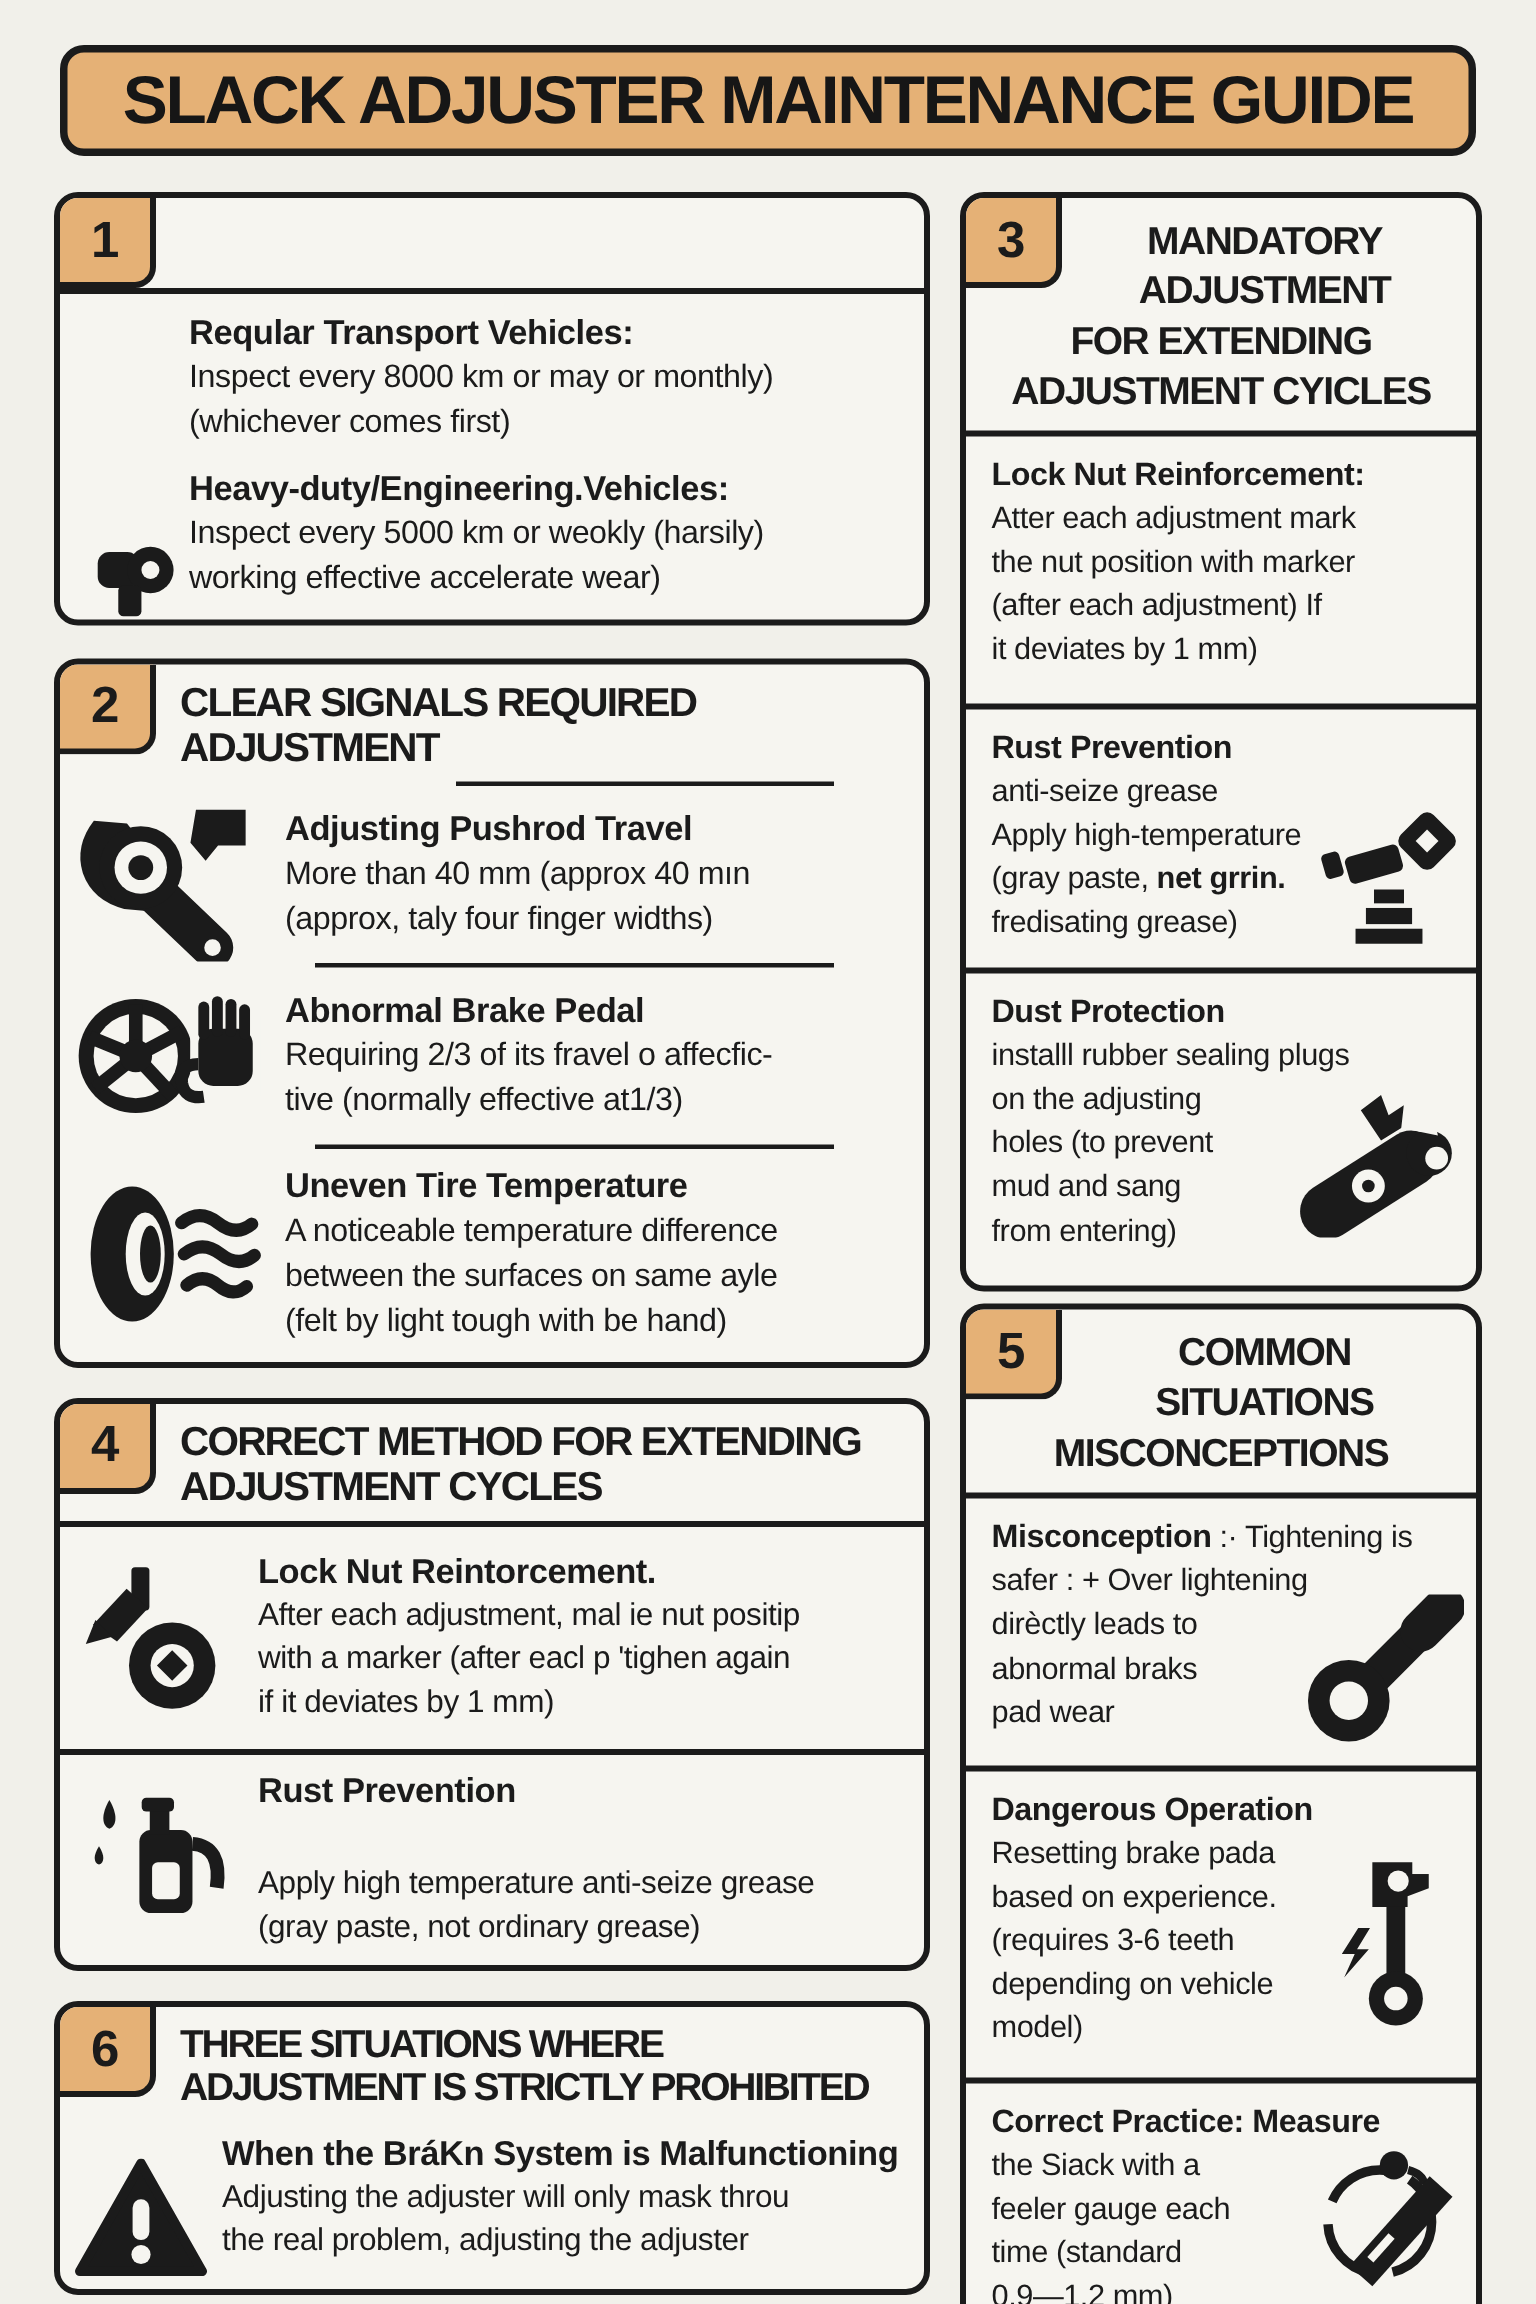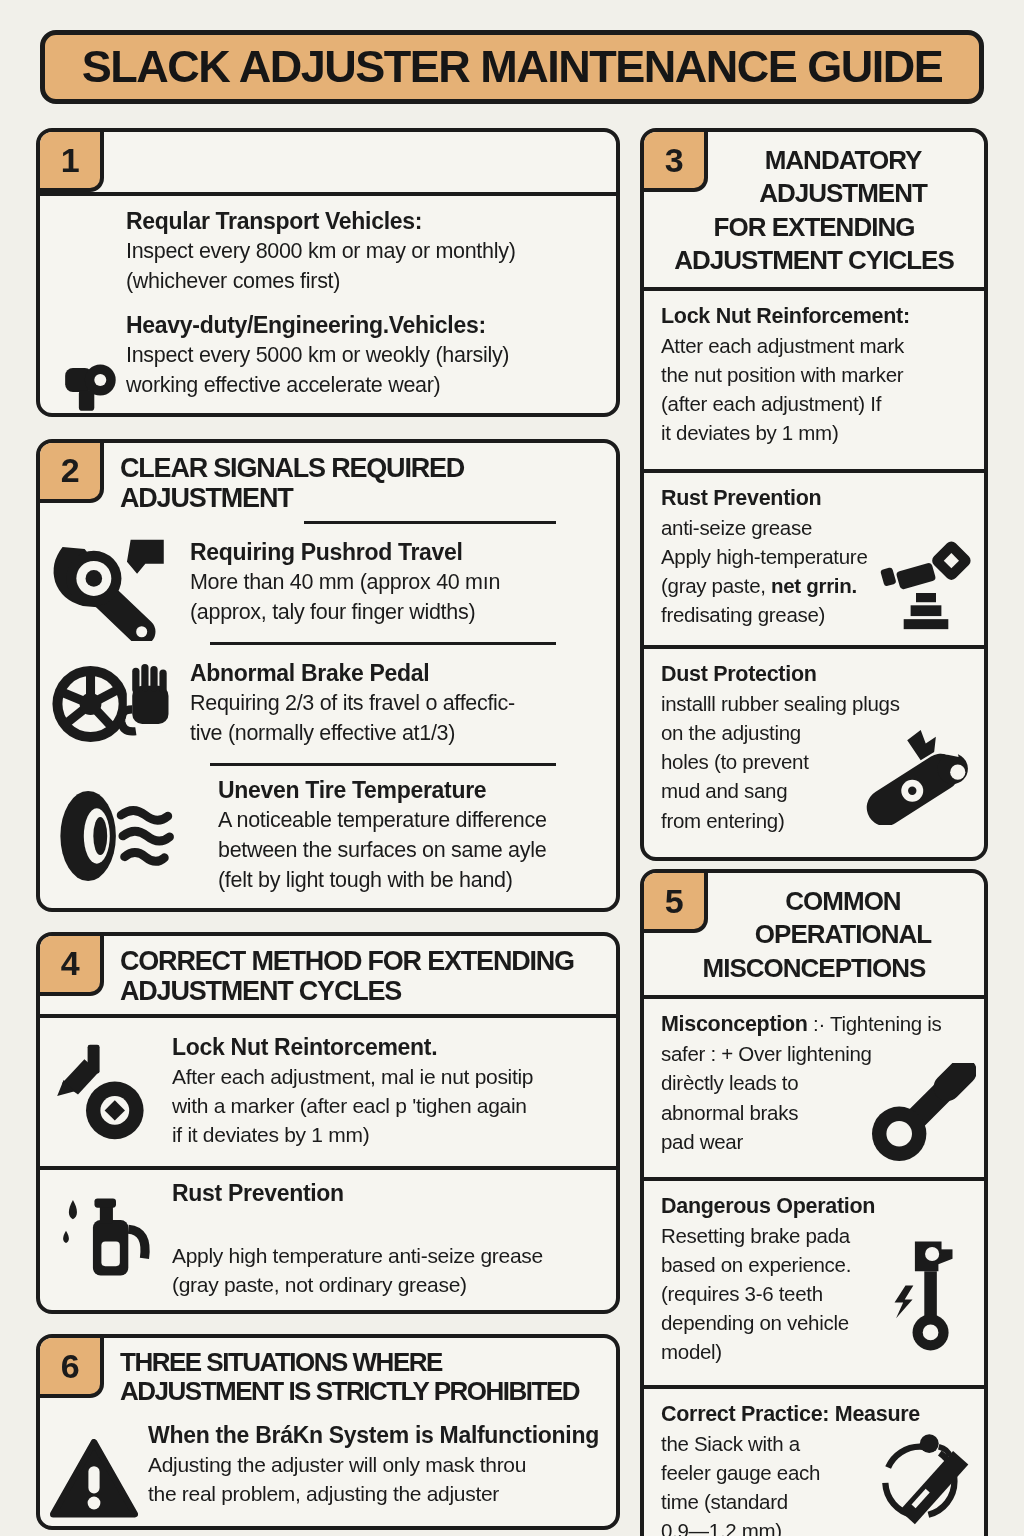--- a/index.html
+++ b/index.html
@@ -112,21 +112,21 @@
               <path class="ink" d="M18 24 Q4 42 10 62 Q17 82 40 88 L62 90 L66 56 L42 26 Z"></path>
               <path d="M60 74 L104 116" stroke="#1b1b1b" stroke-width="30" stroke-linecap="round" fill="none"></path>
               <circle class="paper" cx="104" cy="116" r="6"></circle>
               <path class="ink" d="M92 16 h36 v26 h-20 l-9 11 l-11 -13 Z"></path>
               <circle class="ink" cx="52" cy="58" r="30"></circle>
               <circle class="paper" cx="52" cy="58" r="19"></circle>
               <circle class="ink" cx="52" cy="58" r="9"></circle>
             </svg>
           </div>
           <div class="tcol">
-            <div class="gt">Requiring Pushrod Travel</div>
+            <div class="gt">Adjusting Pushrod Travel</div>
             <div class="bt">More than 40 mm (approx  40 mın</div>
             <div class="bt">(approx, taly four finger widths)</div>
           </div>
         </div>
         <div class="d2"></div>
         <div class="row" style="min-height:118px;align-items:center;">
           <div class="icol">
             <svg width="136" height="102" viewBox="0 0 150 112">
               <circle class="ink" cx="48" cy="56" r="42"></circle>
               <circle class="paper" cx="48" cy="56" r="31"></circle>
@@ -149,21 +149,21 @@
               </g>
             </svg>
           </div>
           <div class="tcol">
             <div class="gt">Abnormal Brake Pedal</div>
             <div class="bt">Requiring 2/3 of its fravel o affecfic-</div>
             <div class="bt">tive (normally effective at1/3)</div>
           </div>
         </div>
         <div class="d2"></div>
-        <div class="row" style="min-height:140px;gap:28px;">
+        <div class="row" style="min-height:140px;">
           <div class="icol">
             <svg width="130" height="116" viewBox="0 0 150 132">
               <ellipse class="ink" cx="44" cy="66" rx="32" ry="52"></ellipse>
               <ellipse class="paper" cx="54" cy="66" rx="15" ry="32"></ellipse>
               <ellipse class="ink" cx="58" cy="66" rx="8" ry="22"></ellipse>
               <g stroke="#1b1b1b" stroke-width="10" fill="none" stroke-linecap="round">
                 <path d="M82 42 q14 -11 28 0 q14 11 26 1"></path>
                 <path d="M84 66 q14 -11 28 0 q14 11 26 1"></path>
                 <path d="M86 90 q12 -10 24 0 q12 10 22 1"></path>
               </g>
@@ -310,21 +310,21 @@
           <div class="rb">mud and sang</div>
           <div class="rb">from entering)</div>
         </div>
       </div>
 
       <div class="card" style="min-height:657px; margin-top:8px;">
         <div class="hblock" style="min-height:114px;">
           <div class="badge habs">5</div>
           <div class="hlines">
             <div class="ind">COMMON</div>
-            <div class="ind">OPERATIONAL</div>
+            <div class="ind">SITUATIONS</div>
             <div>MISCONCEPTIONS</div>
           </div>
         </div>
         <div class="hr4"></div>
         <div class="ritem" style="min-height:178px;">
           <div class="ricon" style="right:8px; top:64px;">
             <svg width="112" height="100" viewBox="0 0 140 124">
               <path d="M62 72 L106 28" stroke="#1b1b1b" stroke-width="28" stroke-linecap="round"></path>
               <path d="M104 30 L124 10" stroke="#1b1b1b" stroke-width="34" stroke-linecap="round"></path>
               <circle class="ink" cx="44" cy="88" r="34"></circle>

